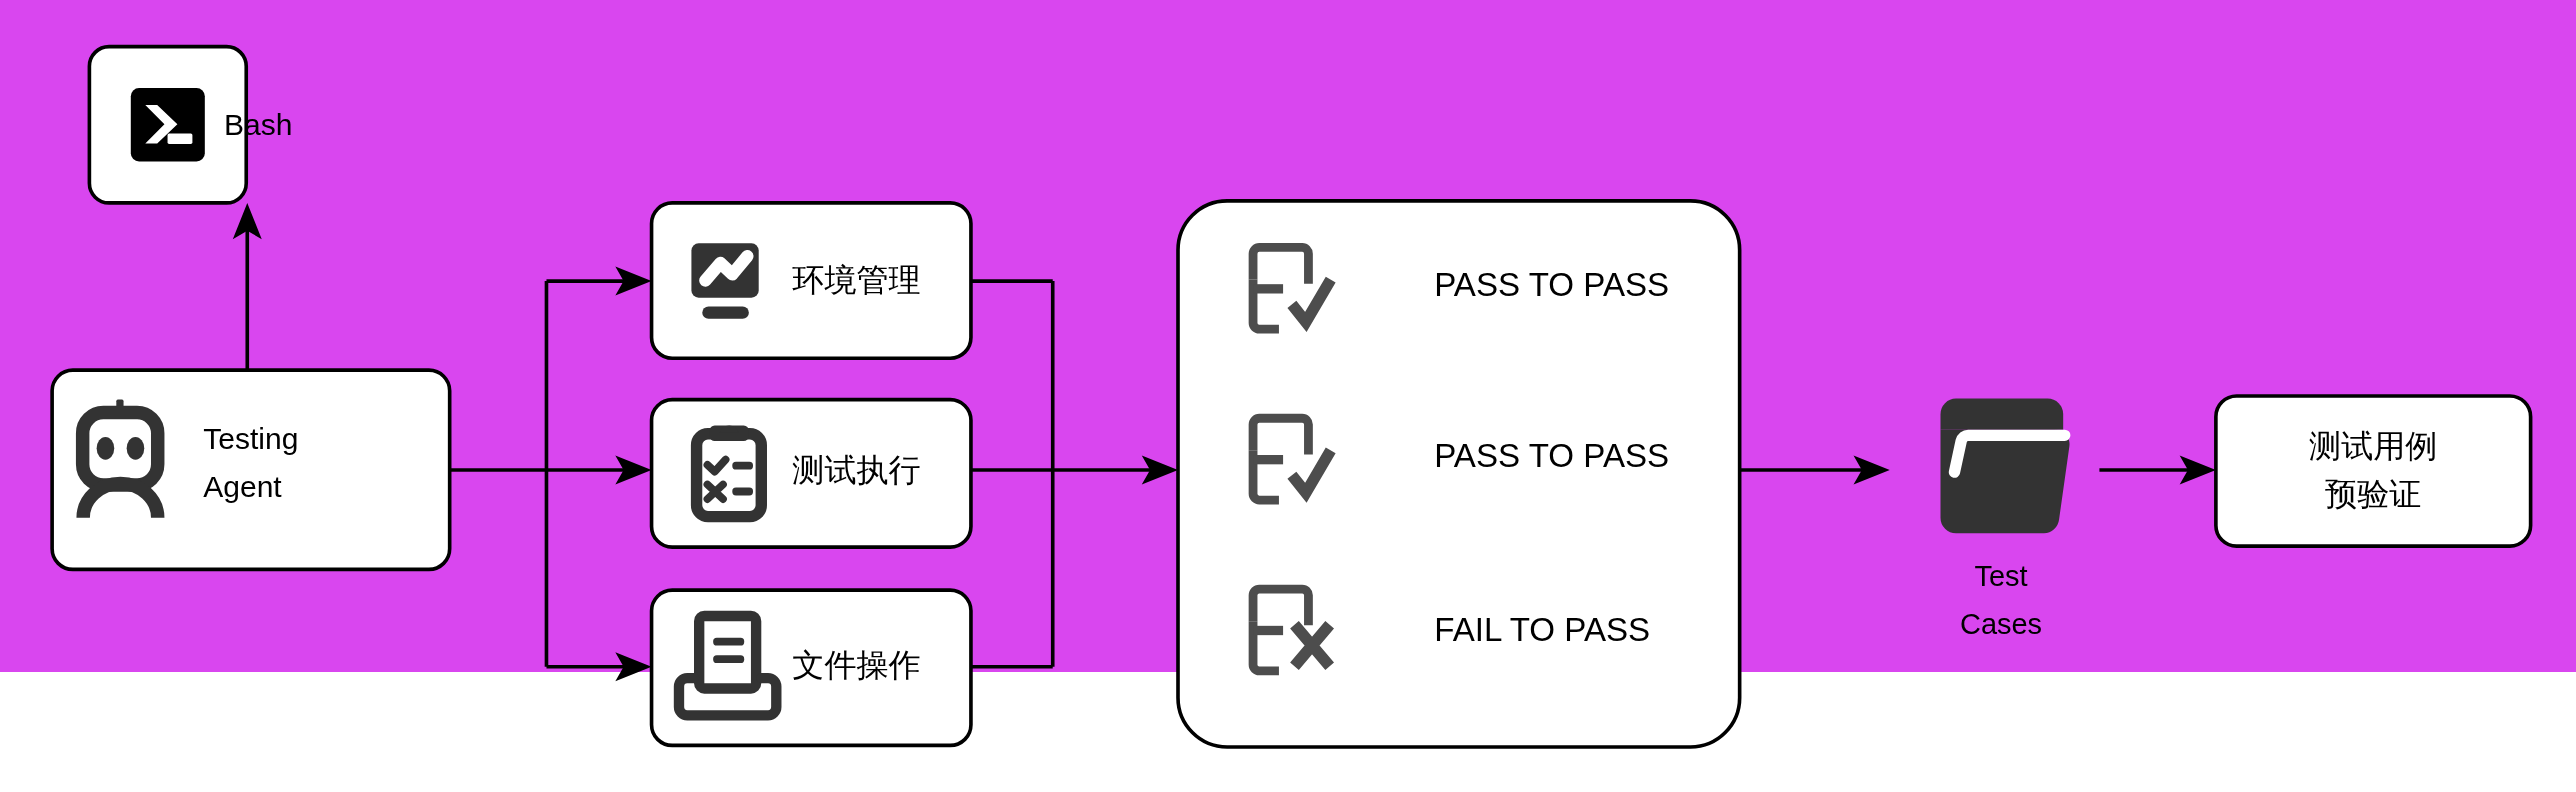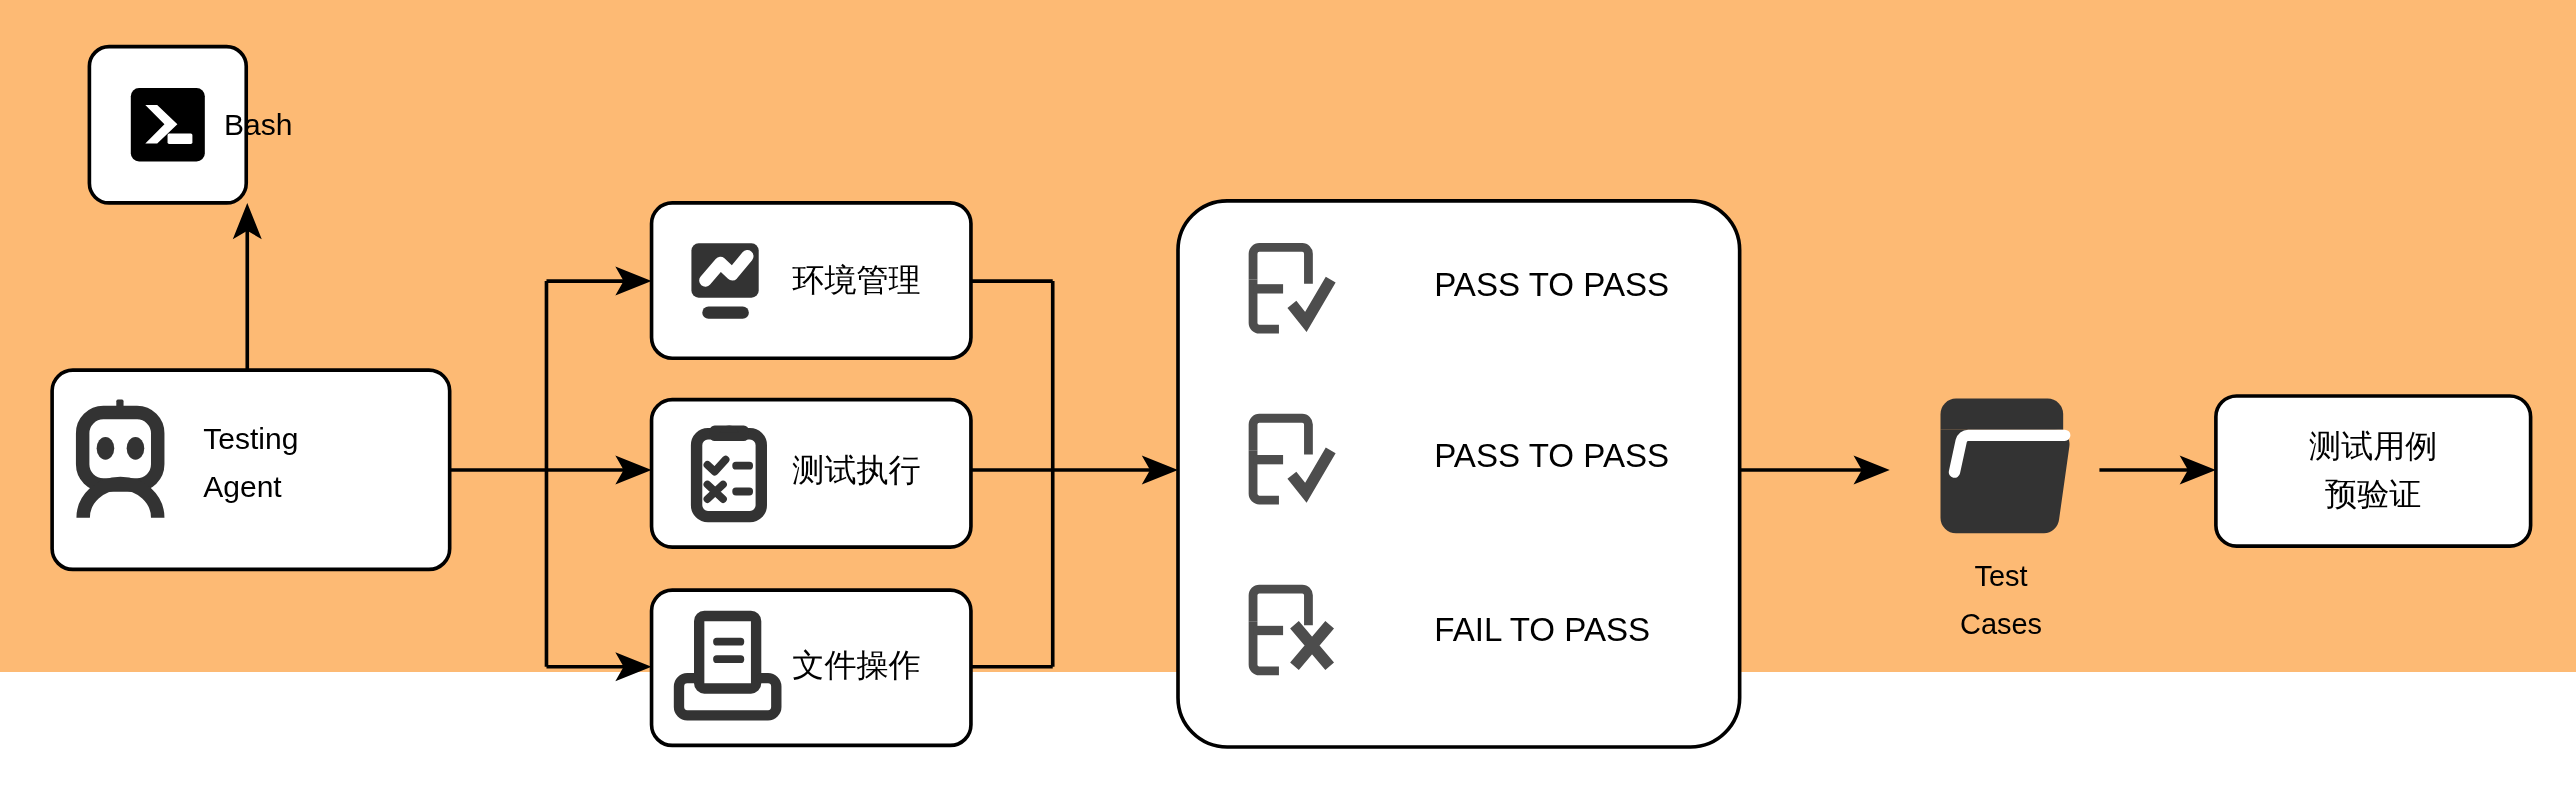--- a/index.html
+++ b/index.html
@@ -10,21 +10,21 @@
   body {
     width: 2576px;
     height: 792px;
     overflow: hidden;
     font-family: "Liberation Sans", sans-serif;
   }
   #diagram-root {
     position: relative;
     width: 2576px;
     height: 672px;
-    background: #fdba74;
+    background: #d946ef;
   }
   svg.canvas {
     position: absolute;
     top: 0;
     left: 0;
     width: 2576px;
     height: 792px;
     display: block;
   }
   .node-box {

